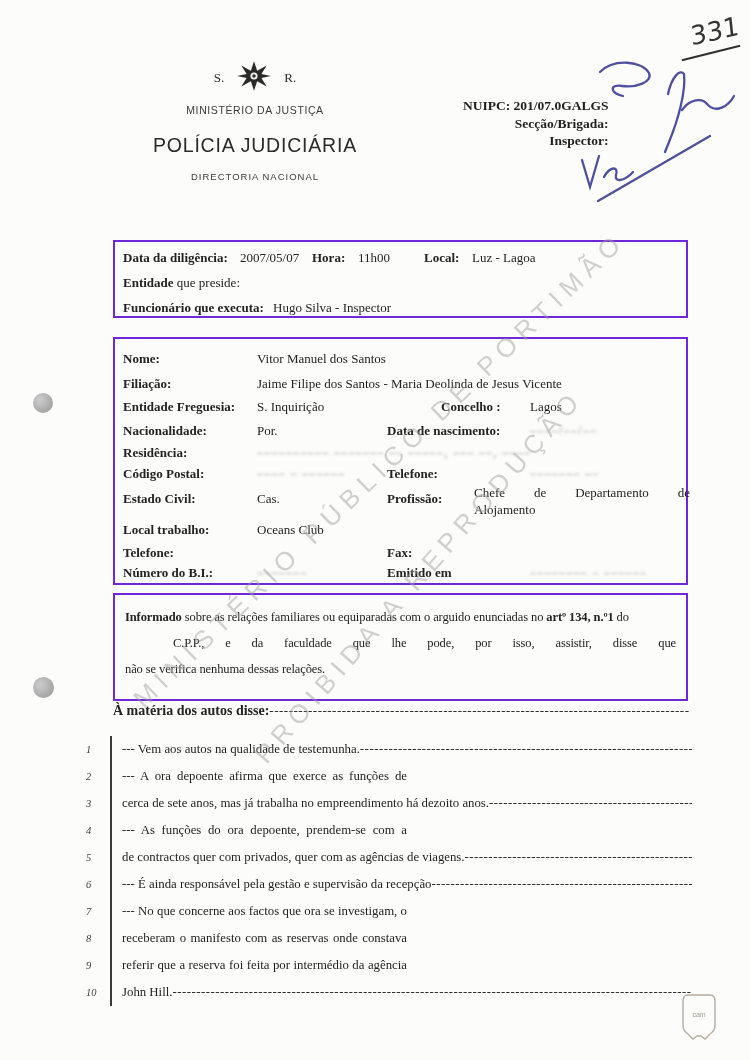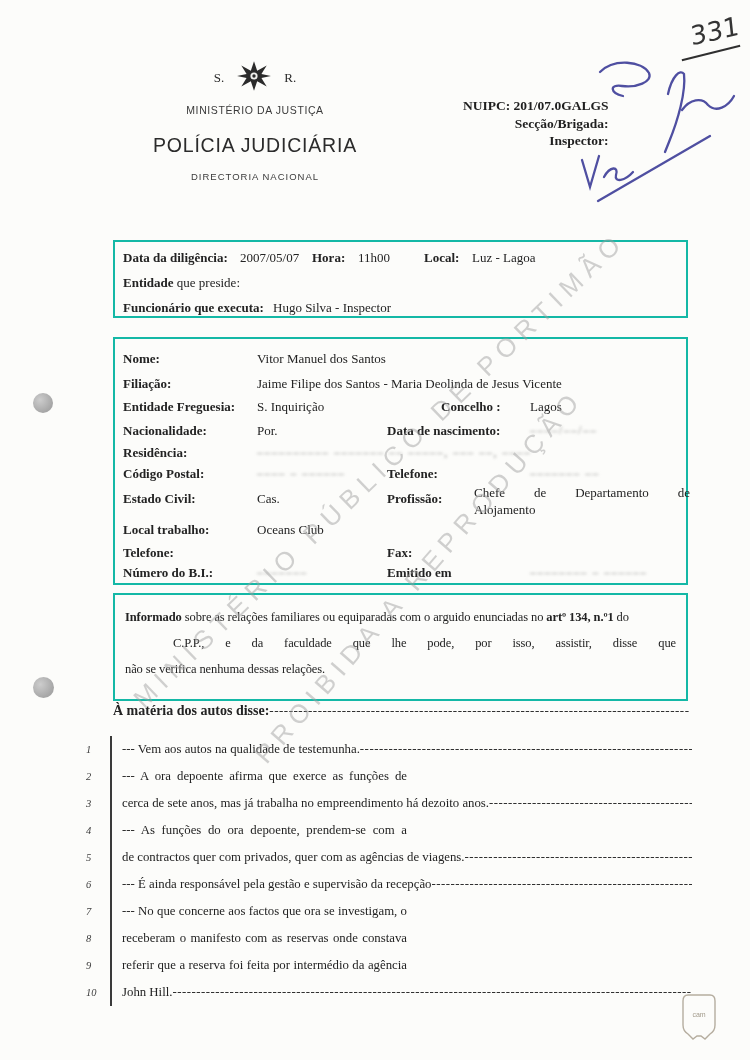--- a/index.html
+++ b/index.html
@@ -34,21 +34,21 @@
           font-family:"DejaVu Sans",sans-serif;
           transform:rotate(-13deg) skewX(-7deg);}
   .pg-underline{position:absolute;left:681px;top:52px;width:60px;height:2px;
                 background:#2f2f2f;transform:rotate(-14deg);}
 
   .doc-title{position:absolute;left:113px;top:208px;width:575px;text-align:center;
              font-weight:bold;font-size:17px;letter-spacing:.8px;
              font-variant:small-caps;color:#1d1d1d;}
 
   
-  .box{position:absolute;left:113px;width:575px;border:2px solid #14b8a6;
+  .box{position:absolute;left:113px;width:575px;border:2px solid #6d28d9;
        box-sizing:border-box;background:transparent;z-index:2;}
   .box span{position:absolute;white-space:nowrap;font-size:13px;}
   .lab{font-weight:bold;}
   .red{color:#909090;filter:blur(1.6px);letter-spacing:1.5px;font-size:11.5px !important;}
 
   .prof-val{width:216px !important;white-space:normal !important;
             text-align:justify;text-align-last:justify;line-height:17px;}
 
   
   .notice{padding:9px 10px;font-size:12.5px;line-height:26px;letter-spacing:-.1px;}

